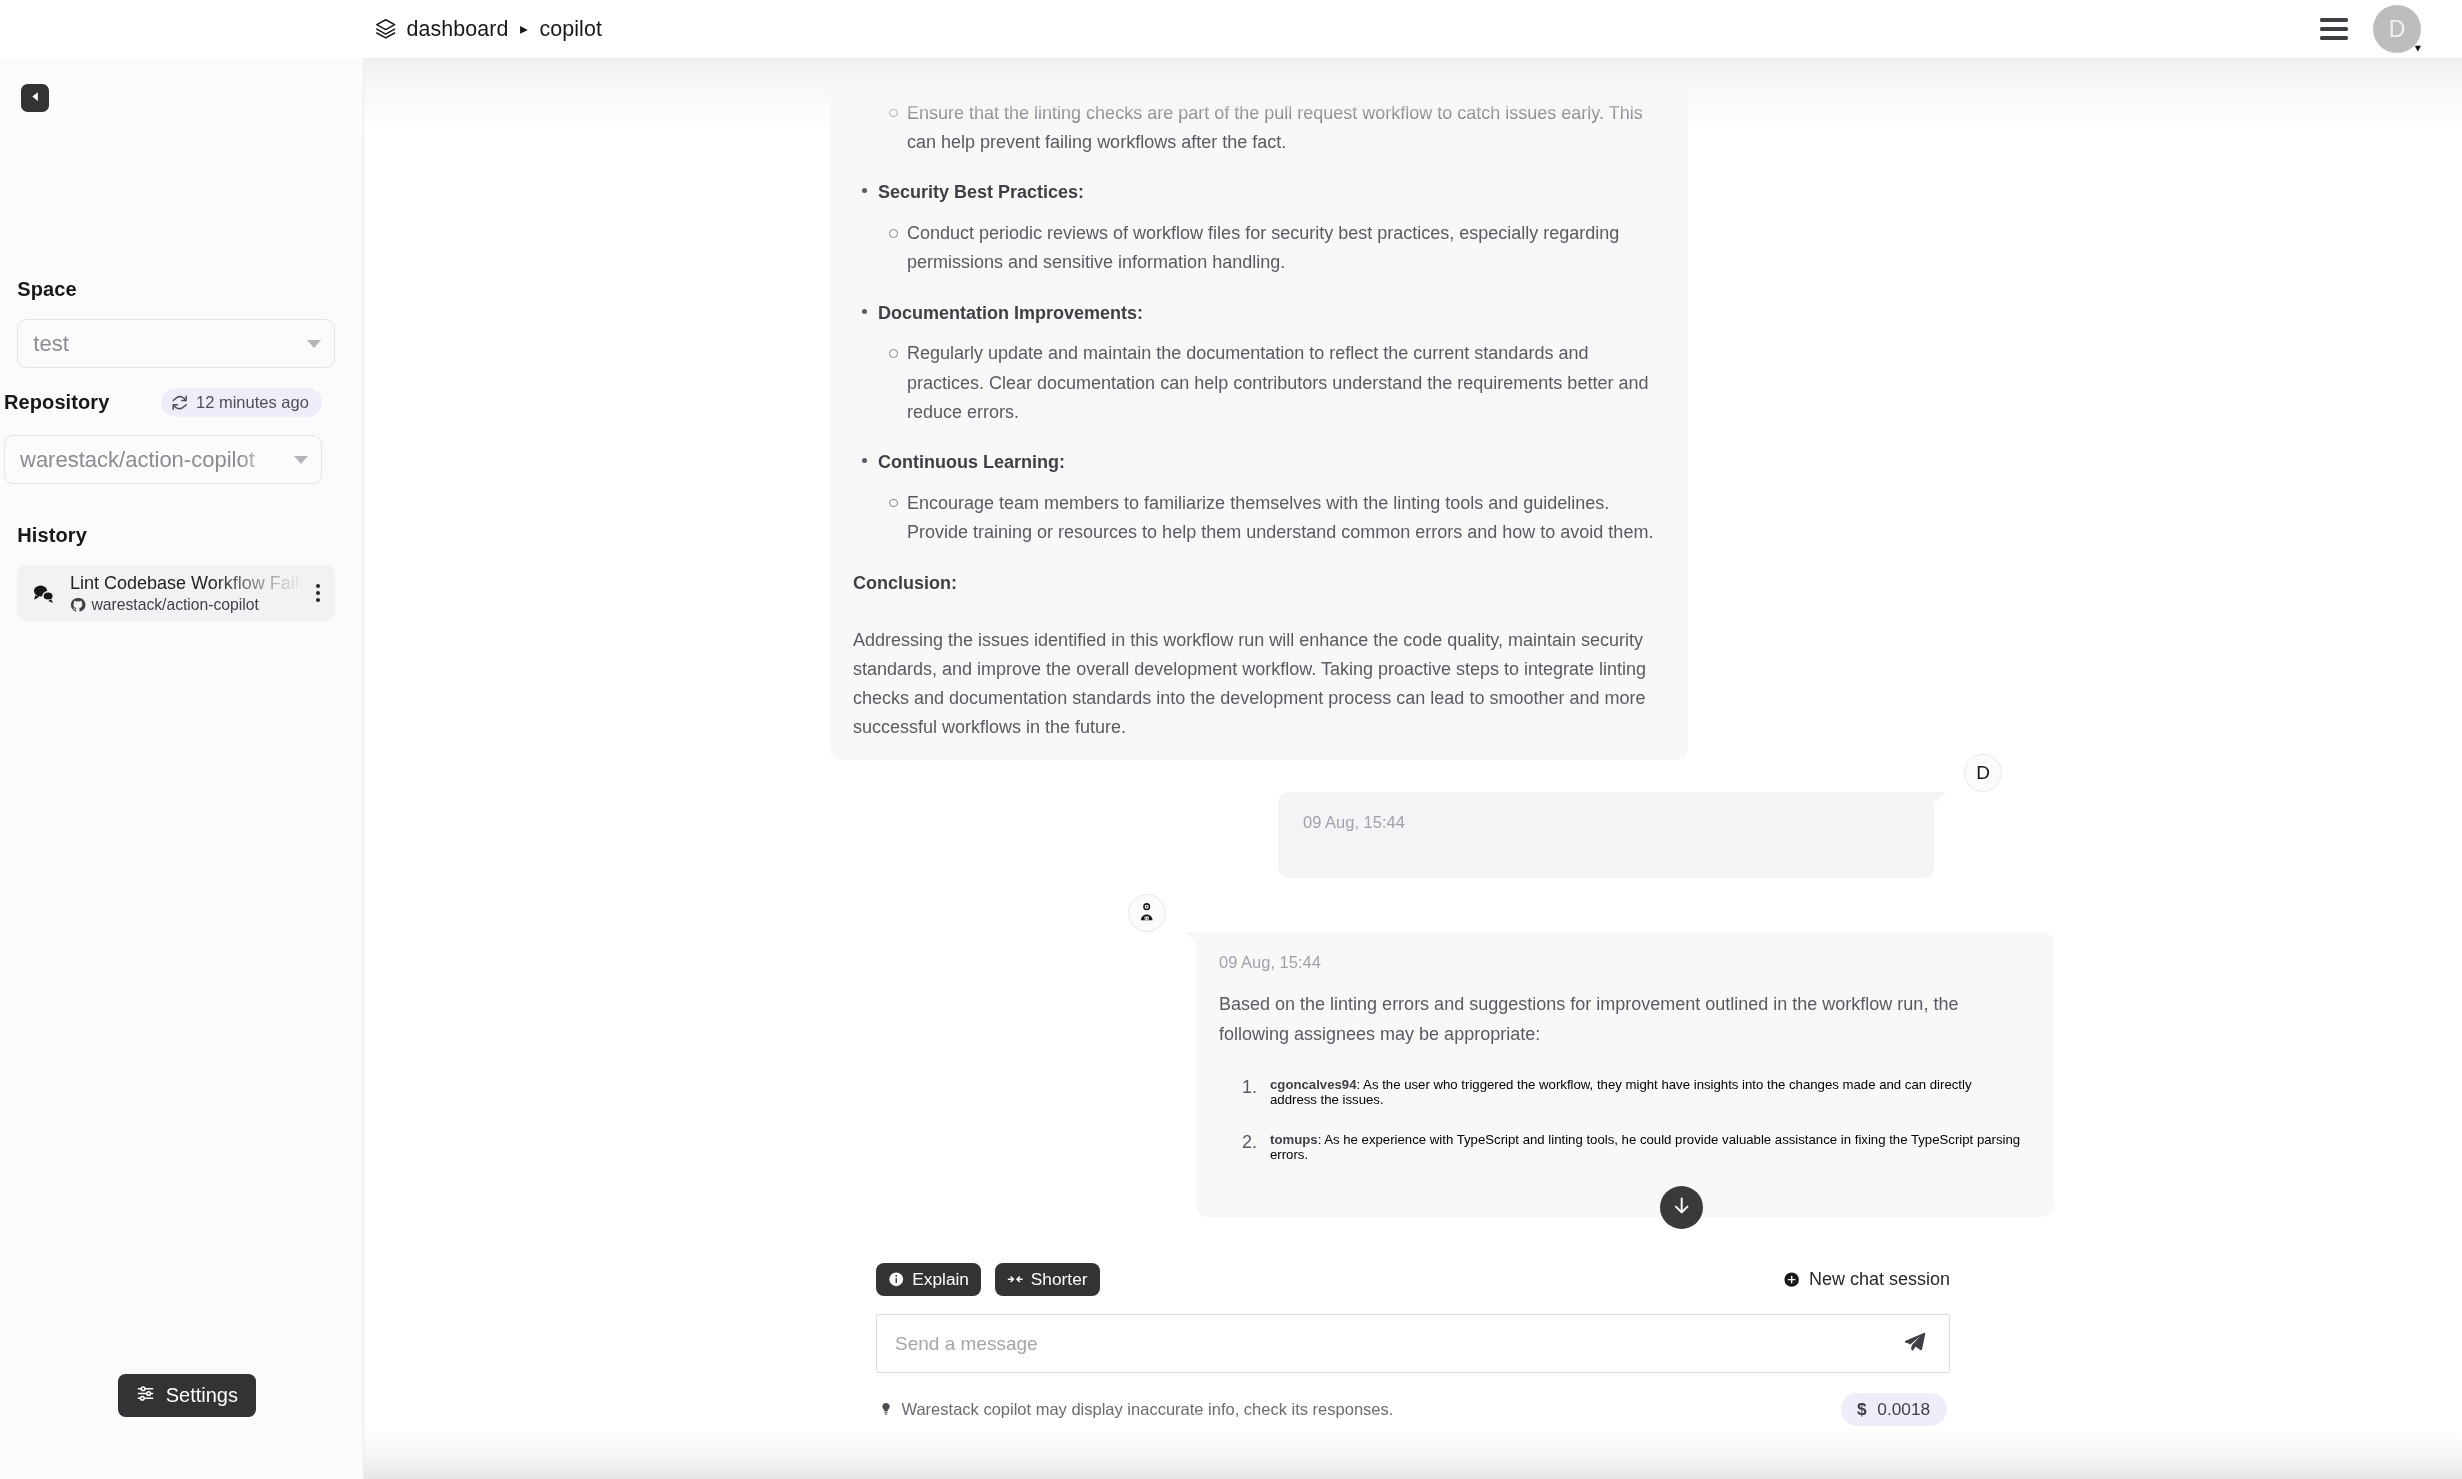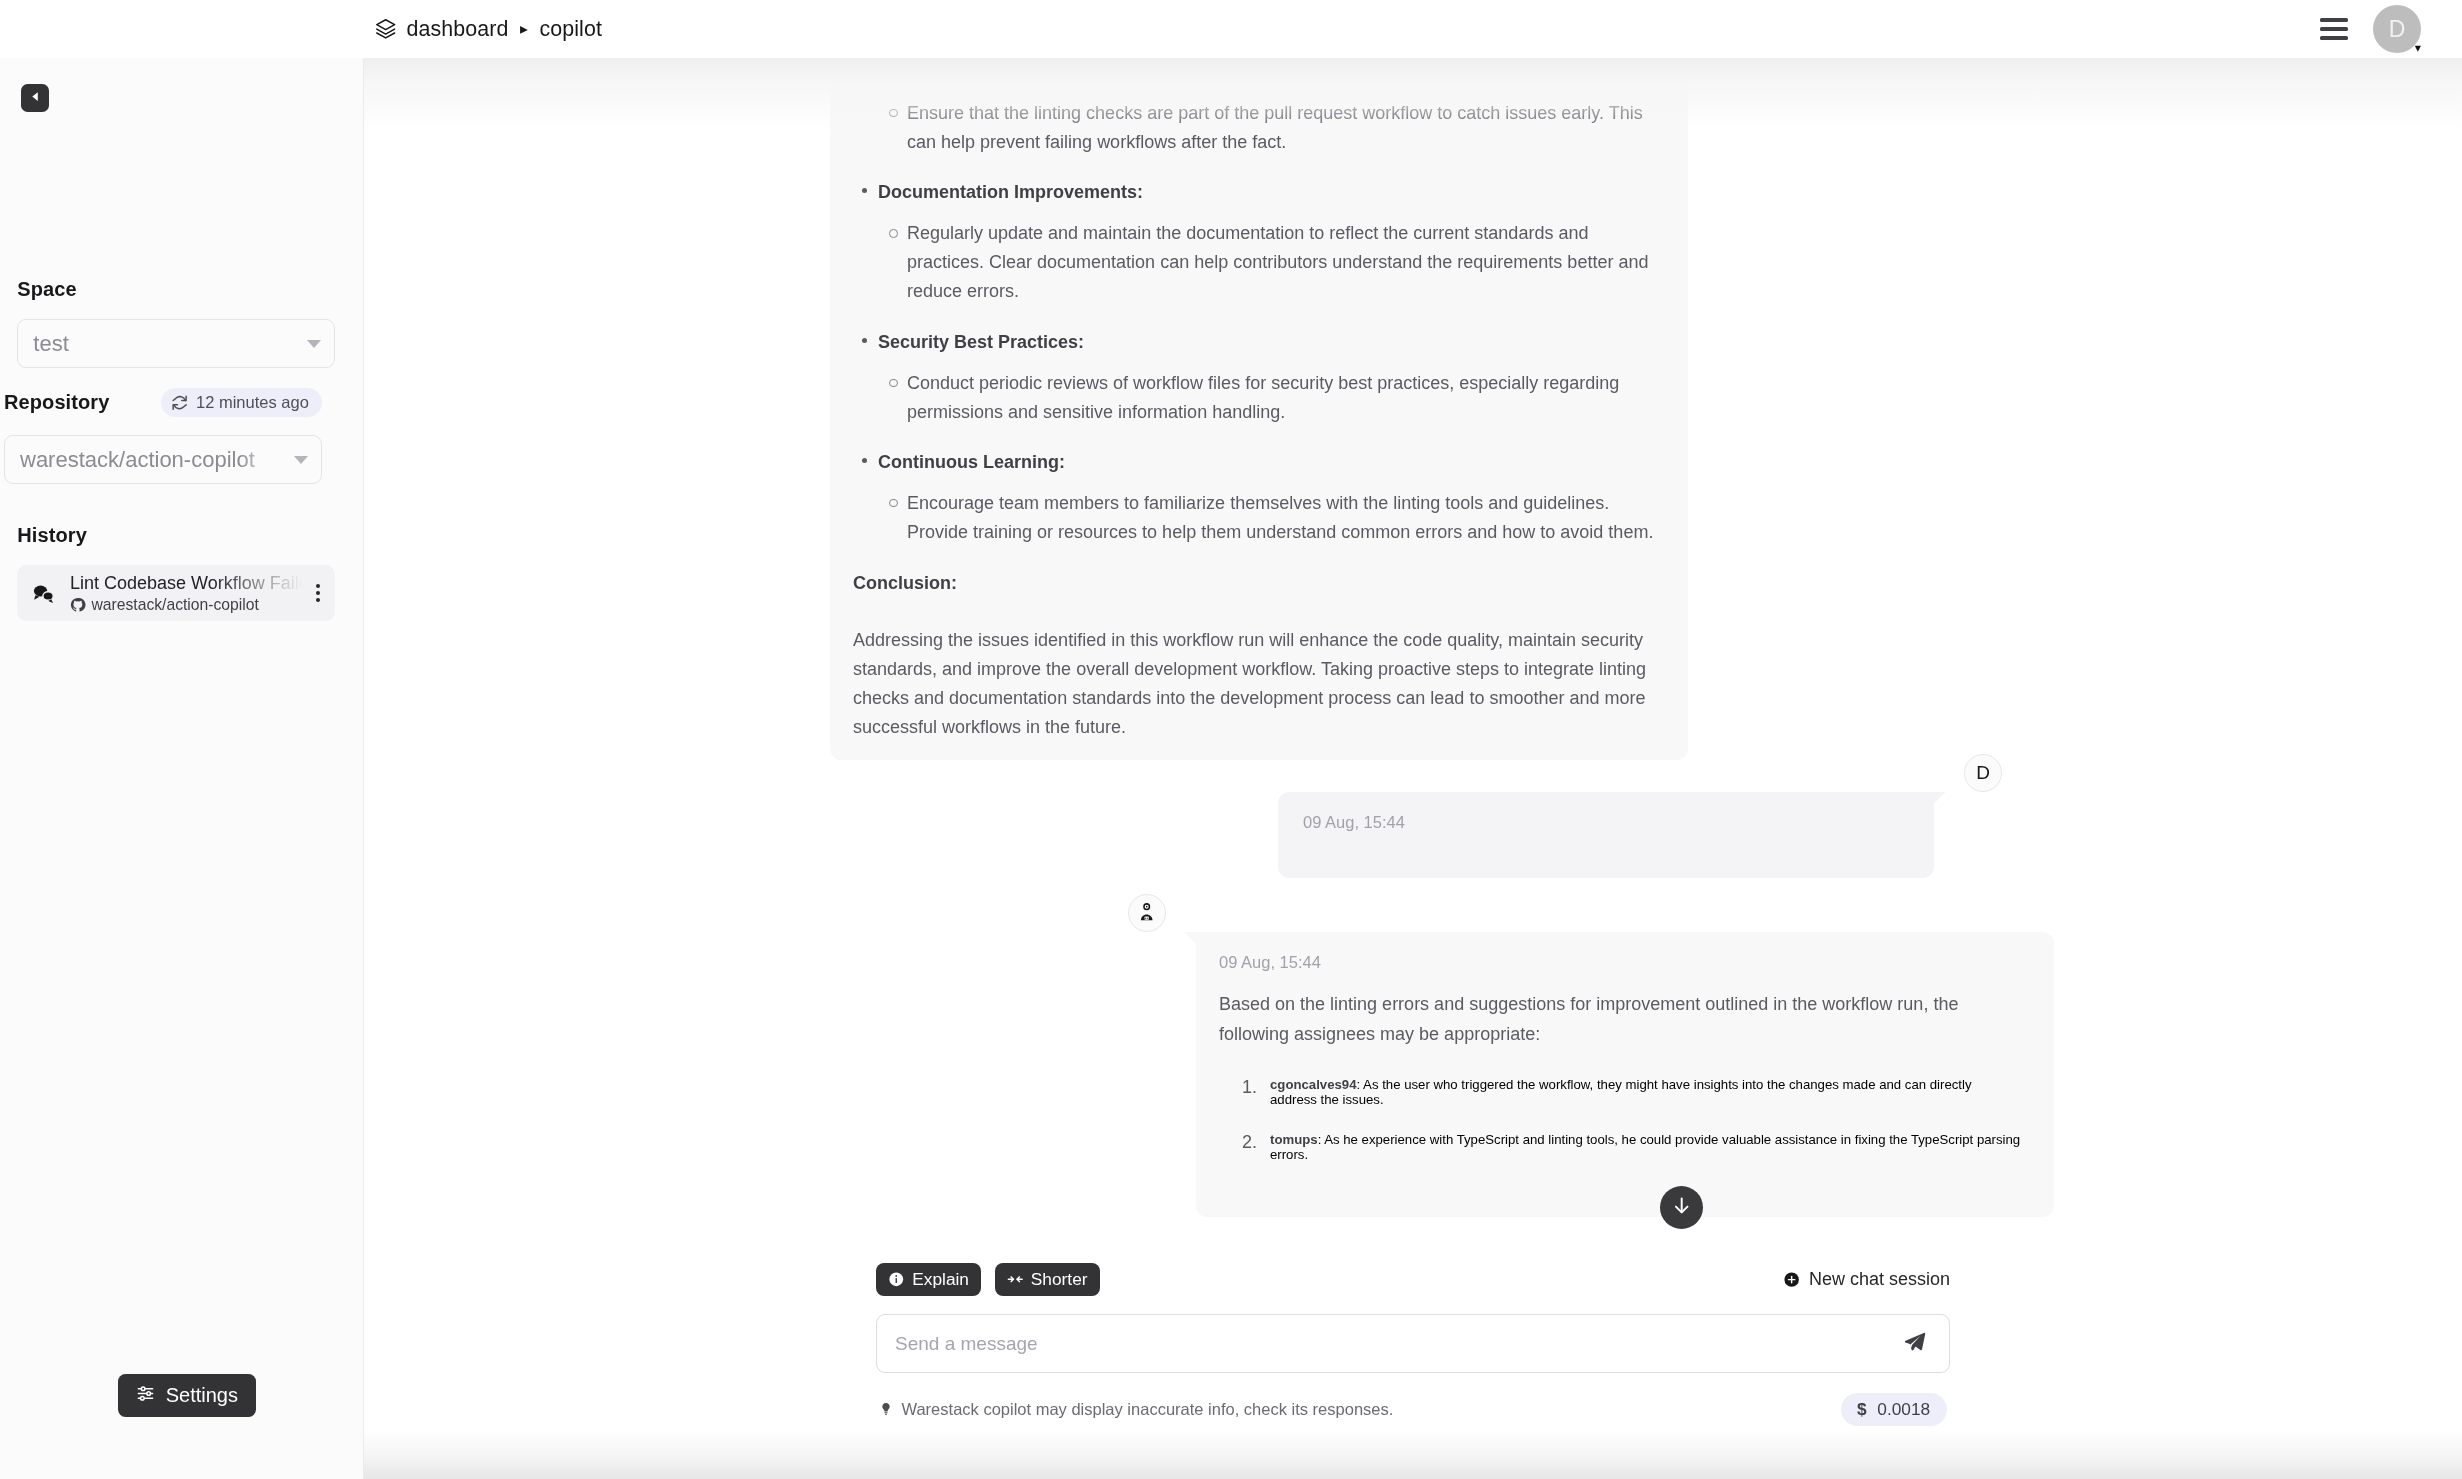--- a/index.html
+++ b/index.html
@@ -283,21 +283,21 @@
   .new-chat {
     margin-left: auto;
     display: inline-flex; align-items: center; gap: 9px;
     font-size: 18px; color: #27272a; cursor: pointer;
   }
   .new-chat svg { width: 17.3px; height: 17.3px; display:block; }
 
   .input-row {
     margin-top: 18px;
     height: 59px;
-    border: 0.8px solid #dcdce3; border-radius: 9px;
+    border: 0.8px solid #dcdce3; border-radius: 2px;
     background: #ffffff;
     display: flex; align-items: center;
     padding: 0 18px 0 18px;
   }
   .input-row input {
     flex: 1; border: none; outline: none; background: transparent;
     font-size: 19px; color: #3f3f46; font-family: inherit;
   }
   .input-row input::placeholder { color: #a5a5ae; }
   .send-btn { width: 33px; height: 33px; display:flex; align-items:center; justify-content:center; cursor:pointer; color:#3f3f46; }
@@ -447,29 +447,29 @@
 
           <div class="bubble msg1">
             <ul class="msg1-list">
               <li>
                 <div class="li-head">Automated Linting in Pull Requests:</div>
                 <ul class="sub-list">
                   <li>Ensure that the linting checks are part of the pull request workflow to catch issues early. This can help prevent failing workflows after the fact.</li>
                 </ul>
               </li>
               <li>
+                <div class="li-head">Security Best Practices:</div>
+                <ul class="sub-list">
+                  <li>Conduct periodic reviews of workflow files for security best practices, especially regarding permissions and sensitive information handling.</li>
+                </ul>
+              </li>
+              <li>
                 <div class="li-head">Documentation Improvements:</div>
                 <ul class="sub-list">
                   <li>Regularly update and maintain the documentation to reflect the current standards and practices. Clear documentation can help contributors understand the requirements better and reduce errors.</li>
-                </ul>
-              </li>
-              <li>
-                <div class="li-head">Security Best Practices:</div>
-                <ul class="sub-list">
-                  <li>Conduct periodic reviews of workflow files for security best practices, especially regarding permissions and sensitive information handling.</li>
                 </ul>
               </li>
               <li>
                 <div class="li-head">Continuous Learning:</div>
                 <ul class="sub-list">
                   <li>Encourage team members to familiarize themselves with the linting tools and guidelines. Provide training or resources to help them understand common errors and how to avoid them.</li>
                 </ul>
               </li>
             </ul>
             <div class="concl-head">Conclusion:</div>

